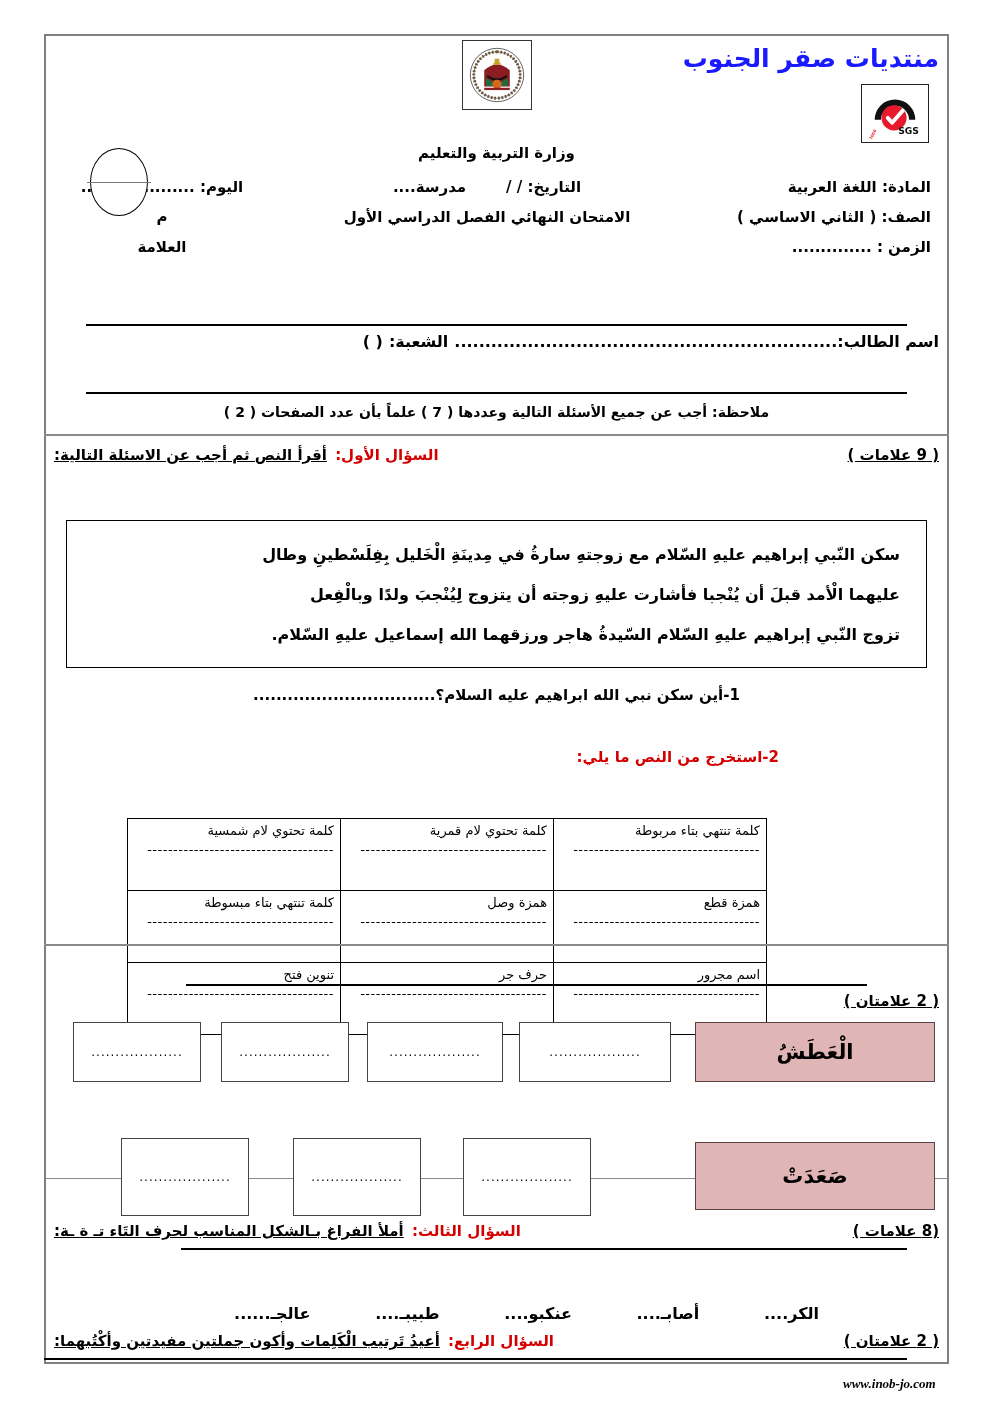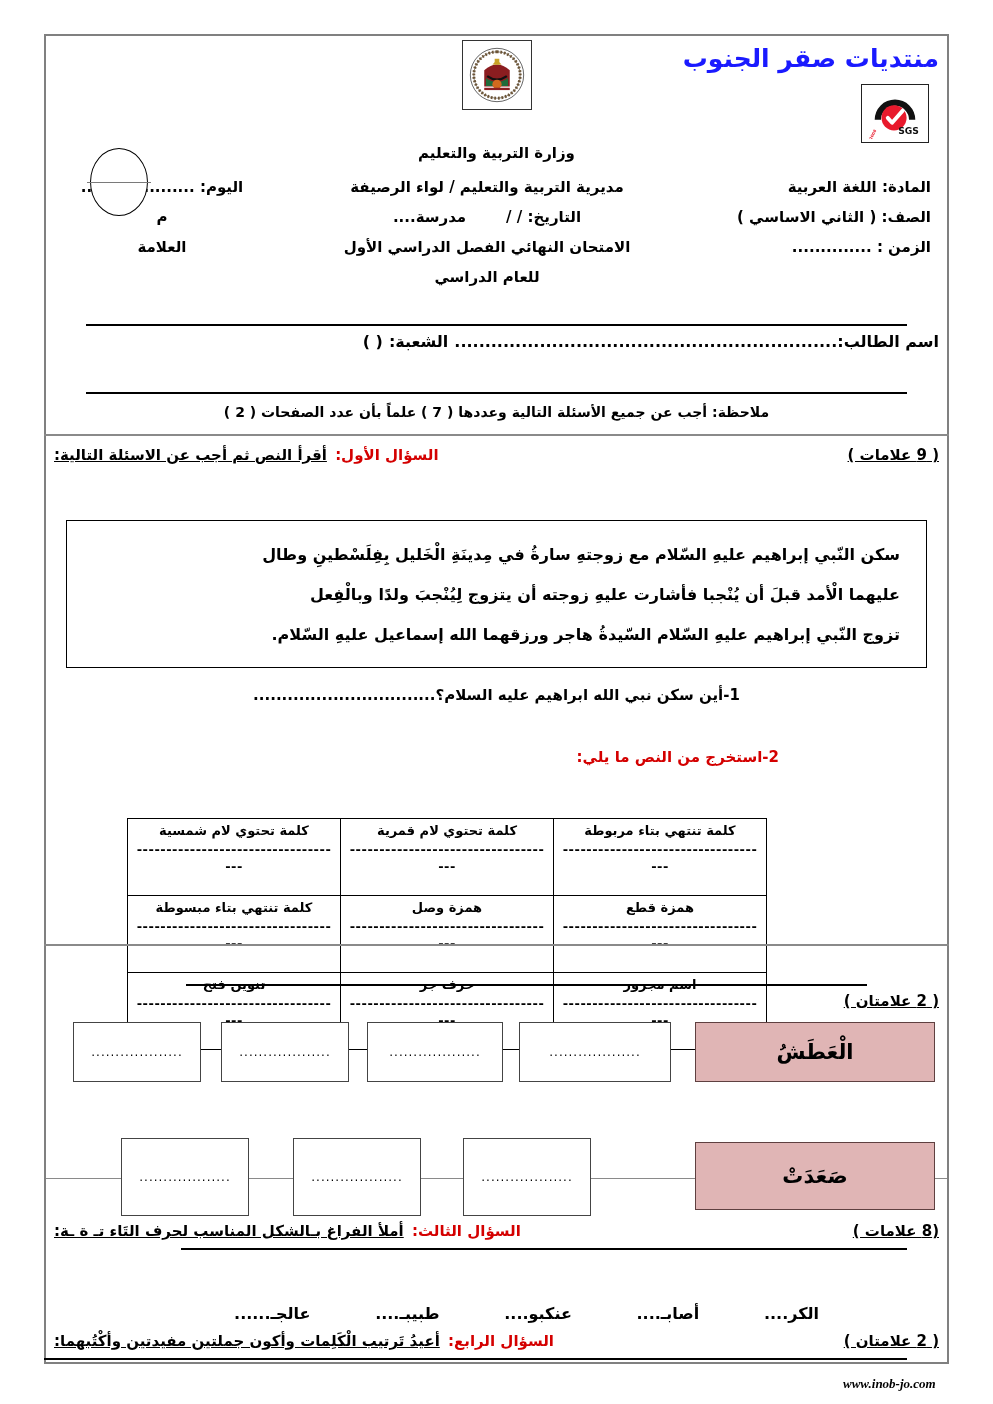--- a/index.html
+++ b/index.html
@@ -234,25 +234,25 @@
     right: 180px;
     top: 782px;
     width: 640px;
     border-collapse: collapse;
     table-layout: fixed;
   }
   .gram-table td {
     border: 1.2px solid #000;
     width: 33.33%;
     height: 48px;
-    text-align: center;
+    text-align: right;
     vertical-align: top;
     padding: 3px 6px 20px;
     font-size: 13px;
-    font-weight: bold;
+    font-weight: normal;
     line-height: 17px;
   }
   .gram-dots {
     display: block;
     font-size: 13px;
     letter-spacing: 0.5px;
     margin-top: 2px;
   }
 
   
@@ -365,30 +365,28 @@
           <span>الصف:</span>
           <span>(  الثاني الاساسي  )</span>
         </div>
         <div>
           <span>الزمن :</span>
           <span>..............</span>
         </div>
       </div>
 
       <div class="col-mid">
-        <div>مديرية التربية والتعليم / لواء الرصيفة</div>
         <div class="mid-row">
           <span>
             <span>التاريخ:</span>
             <span>/     /</span>
           </span>
           <span>مدرسة....</span>
         </div>
         <div>الامتحان النهائي الفصل الدراسي الأول</div>
-        <div>للعام الدراسي</div>
       </div>
 
       <div class="col-left">
         <div>
           <span>اليوم:</span>
           <span>....................</span>
         </div>
         <div>م</div>
         <div>العلامة</div>
       </div>

